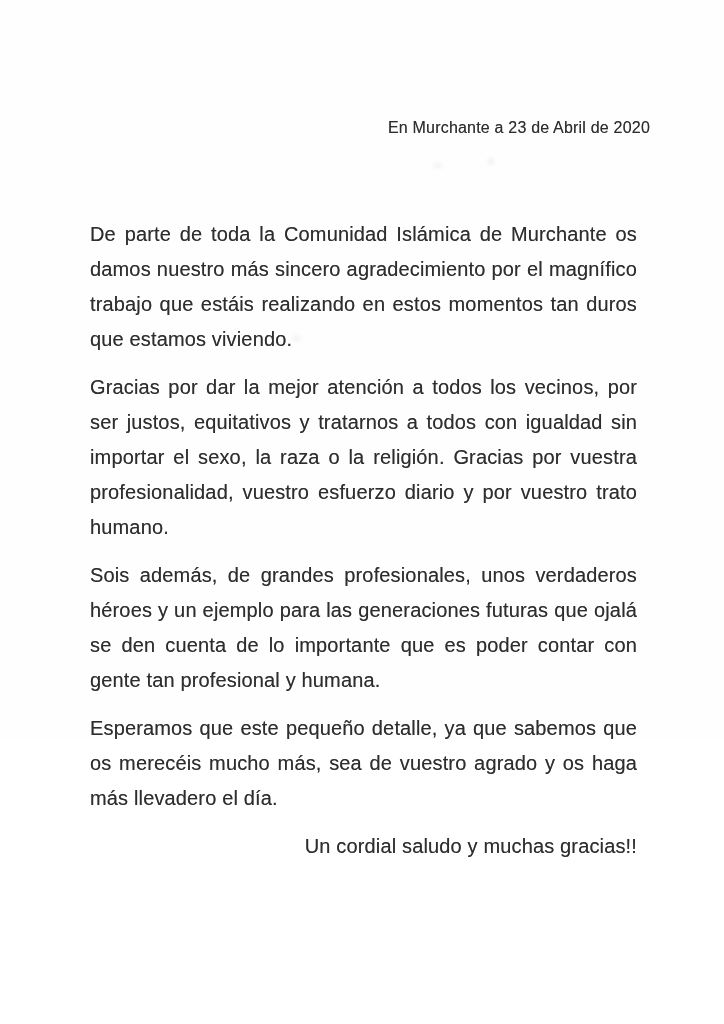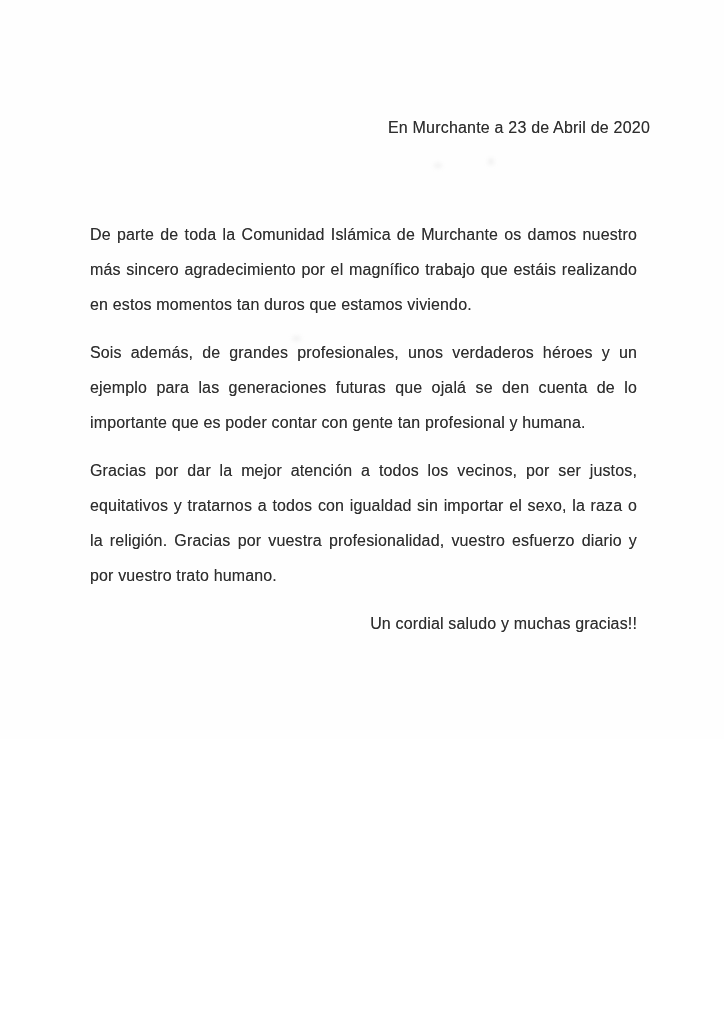--- a/index.html
+++ b/index.html
@@ -44,21 +44,21 @@
   }
 
   .letter-body {
     position: absolute;
     top: 217px;
     left: 90px;
     width: 547px;
   }
 
   .letter-body p {
-    font-size: 16px;
+    font-size: 20px;
     line-height: 35px;
     text-align: justify;
     letter-spacing: 0.15px;
     margin-bottom: 13px;
     text-shadow: 0 0 0.4px rgba(46,46,46,0.55);
   }
 
   .letter-body p.closing {
     text-align: right;
     margin-bottom: 0;
@@ -70,18 +70,19 @@
 <div class="scan-page">
 
   <span class="smudge smudge-1"></span>
   <span class="smudge smudge-2"></span>
   <span class="smudge smudge-3"></span>
 
   <div class="date-line">En Murchante a 23 de Abril de 2020</div>
 
   <div class="letter-body">
     <p>De parte de toda la Comunidad Islámica de Murchante os damos nuestro más sincero agradecimiento por el magnífico trabajo que estáis realizando en estos momentos tan duros que estamos viviendo.</p>
+    <p>Gracias por dar la mejor atención a todos los vecinos, por ser justos, equitativos y tratarnos a todos con igualdad sin importar el sexo, la raza o la religión. Gracias por vuestra profesionalidad, vuestro esfuerzo diario y por vuestro trato humano.</p>
     <p>Sois además, de grandes profesionales, unos verdaderos héroes y un ejemplo para las generaciones futuras que ojalá se den cuenta de lo importante que es poder contar con gente tan profesional y humana.</p>
-    <p>Gracias por dar la mejor atención a todos los vecinos, por ser justos, equitativos y tratarnos a todos con igualdad sin importar el sexo, la raza o la religión. Gracias por vuestra profesionalidad, vuestro esfuerzo diario y por vuestro trato humano.</p>
+    <p>Esperamos que este pequeño detalle, ya que sabemos que os merecéis mucho más, sea de vuestro agrado y os haga más llevadero el día.</p>
     <p class="closing">Un cordial saludo y muchas gracias!!</p>
   </div>
 
 </div>
 
 </body></html>

